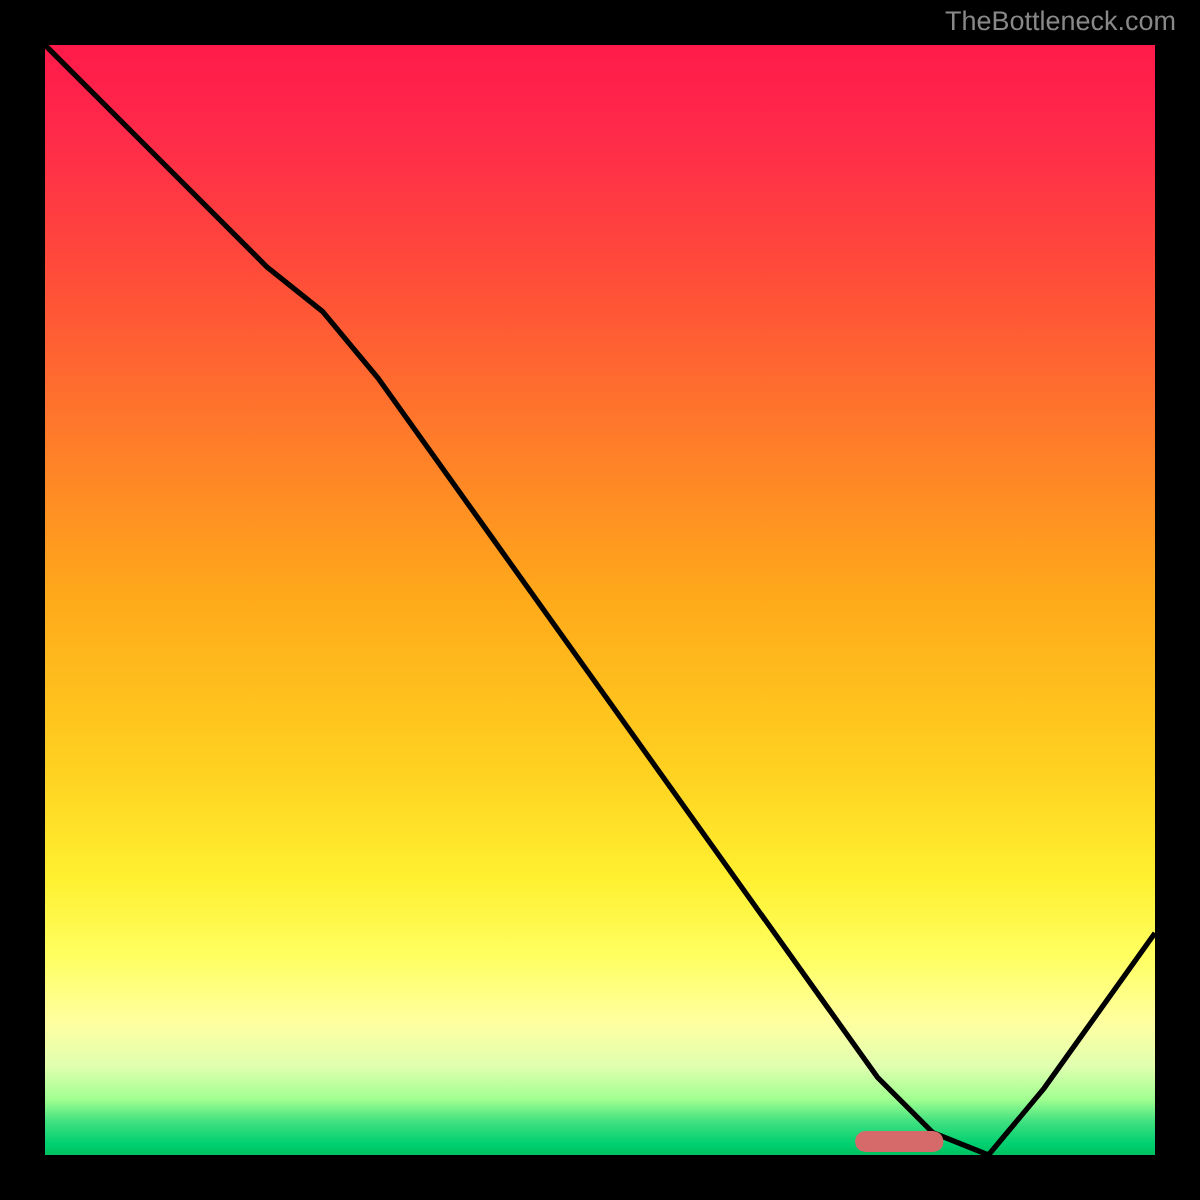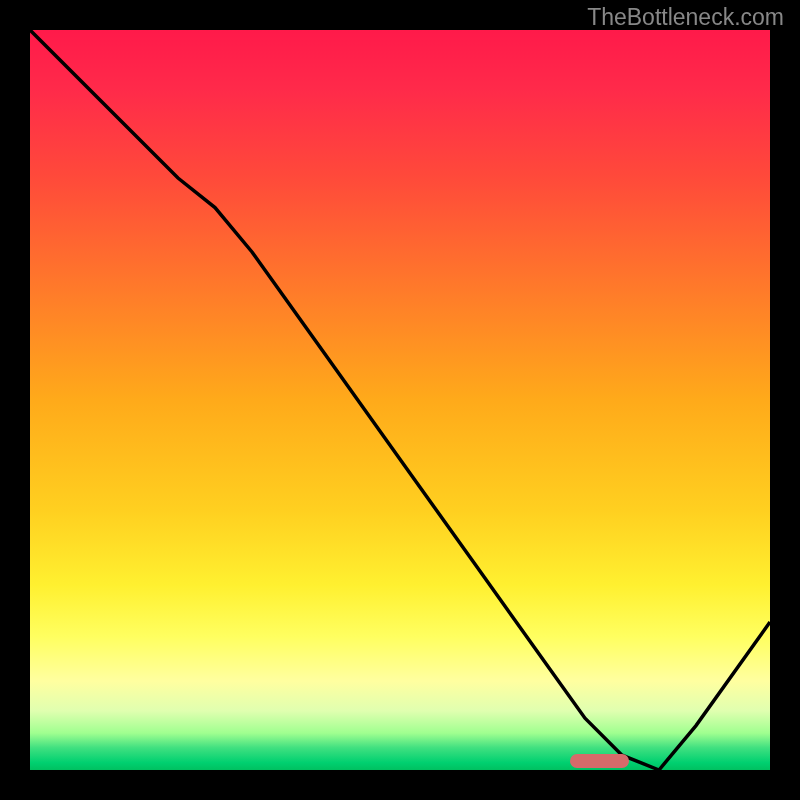--- a/index.html
+++ b/index.html
@@ -8,21 +8,21 @@
     height: 800px;
     background: #000;
     position: relative;
     font-family: Arial, sans-serif;
   }
   .watermark {
     position: absolute;
     top: 4px;
     right: 16px;
     color: #888;
-    font-size: 23px;
+    font-size: 18px;
     font-weight: 500;
     z-index: 10;
   }
   .chart-area {
     position: absolute;
     top: 30px;
     left: 30px;
     width: 740px;
     height: 740px;
   }

